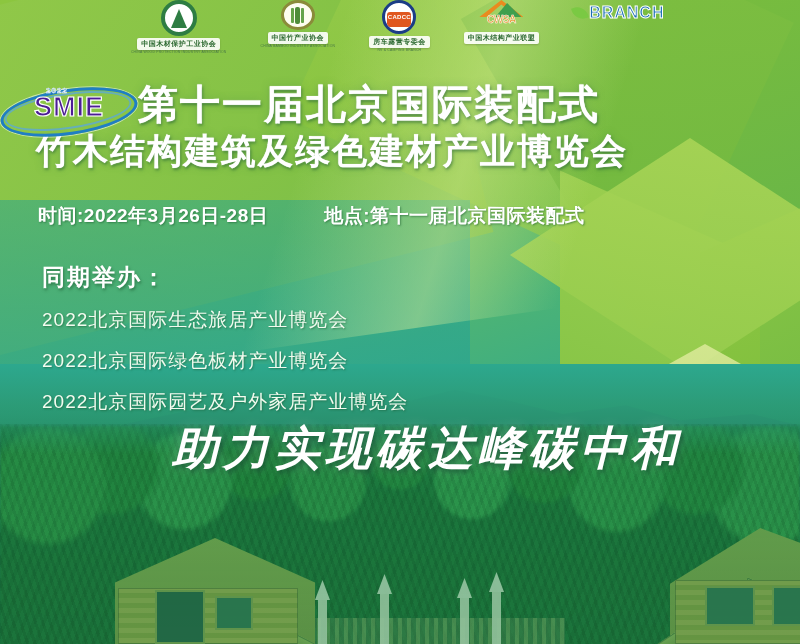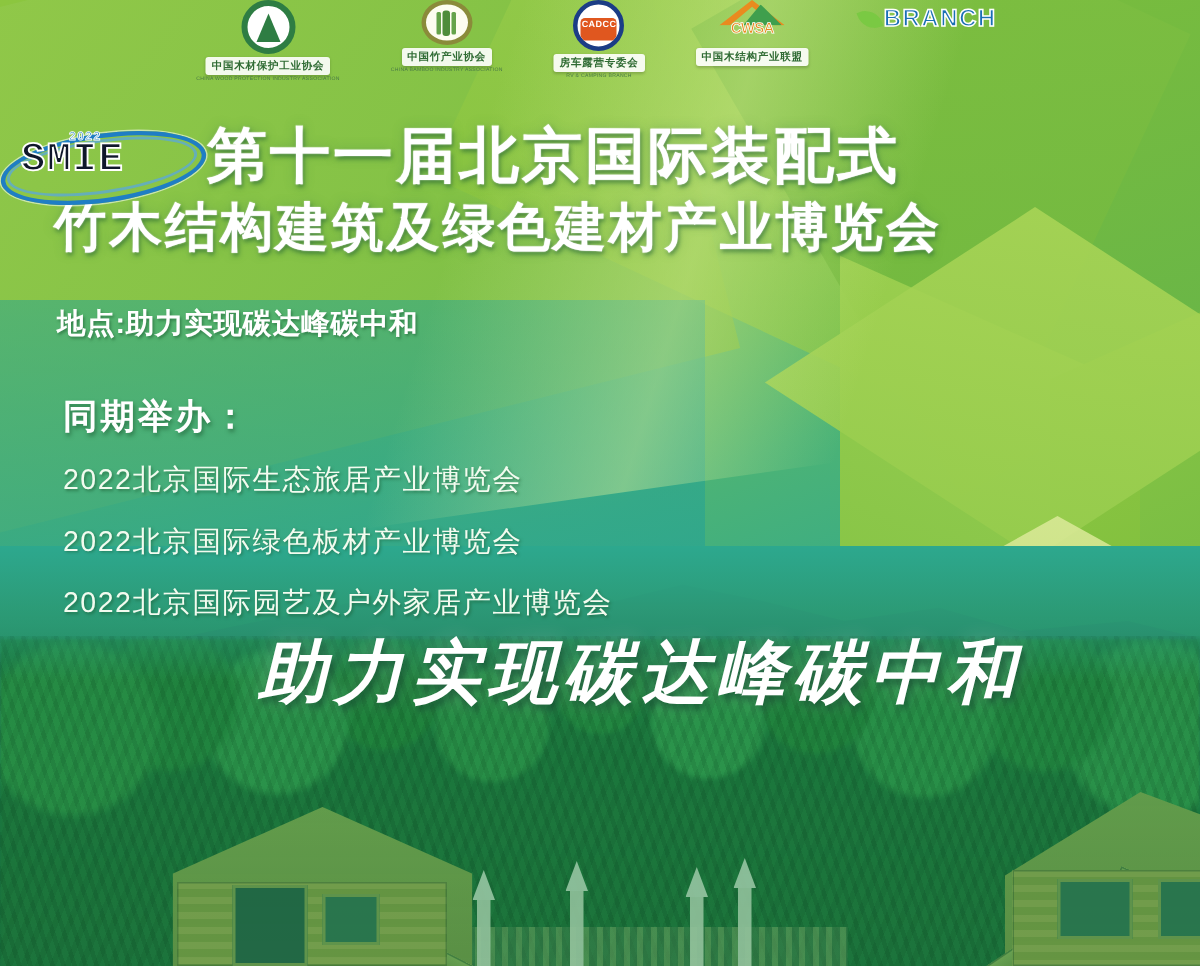--- a/index.html
+++ b/index.html
@@ -241,24 +241,24 @@
   .smie-ring2{
     position:absolute;left:4px;top:8px;width:124px;height:32px;
     border:2px solid #5aa7dd;border-radius:50%;
     transform:rotate(-8deg);opacity:.75;
   }
   .smie-year{
     position:absolute;left:46px;top:1px;font-size:8px;font-weight:bold;
     color:#1f7ec4;letter-spacing:1px;-webkit-text-stroke:.6px #fff;z-index:2;
   }
   .smie-txt{
-    position:absolute;left:14px;top:9px;width:110px;
+    position:absolute;left:14px;top:9px;width:110px;text-align:center;
     font-size:27px;font-weight:bold;letter-spacing:1px;
-    color:#0f172a;-webkit-text-stroke:1.2px #fff;
-    z-index:2;line-height:1;font-family:Liberation Mono, monospace;
+    color:#4c1d95;-webkit-text-stroke:1.2px #fff;
+    z-index:2;line-height:1;
   }
   .t-line{
     font-size:40px;font-weight:bold;color:#ffffff;letter-spacing:2px;
     line-height:1.08;
     text-shadow:
       0 0 1px rgba(255,255,255,.9),
       1px 2px 3px rgba(25,90,45,.55),
       0 0 8px rgba(60,130,70,.35);
     font-family: Liberation Mono, monospace;
   }
@@ -405,21 +405,22 @@
         <div class="smie-txt">SMIE</div>
       </div>
       <div class="t-line">第十一届北京国际装配式</div>
     </div>
     <div class="title-row2">
       <div class="t-line">竹木结构建筑及绿色建材产业博览会</div>
     </div>
   </div>
 
   <div class="meta">
-    <span>地点:助力实现碳达峰碳中和</span>
+    <span>时间:2022年3月26日-28日</span>
+    <span>地点:第十一届北京国际装配式</span>
   </div>
 
   <div class="concurrent">
     <div class="conc-head">同期举办：</div>
     <div class="conc-item">2022北京国际生态旅居产业博览会</div>
     <div class="conc-item">2022北京国际绿色板材产业博览会</div>
     <div class="conc-item">2022北京国际园艺及户外家居产业博览会</div>
   </div>
 
   <div class="slogan">

